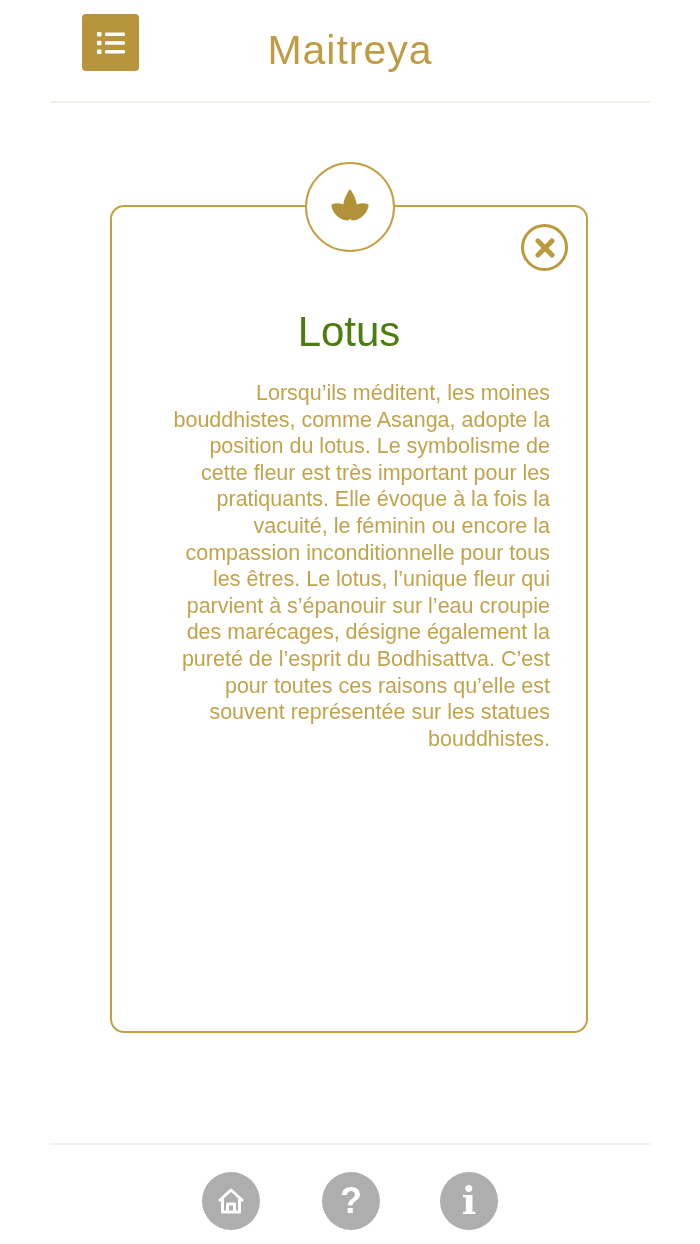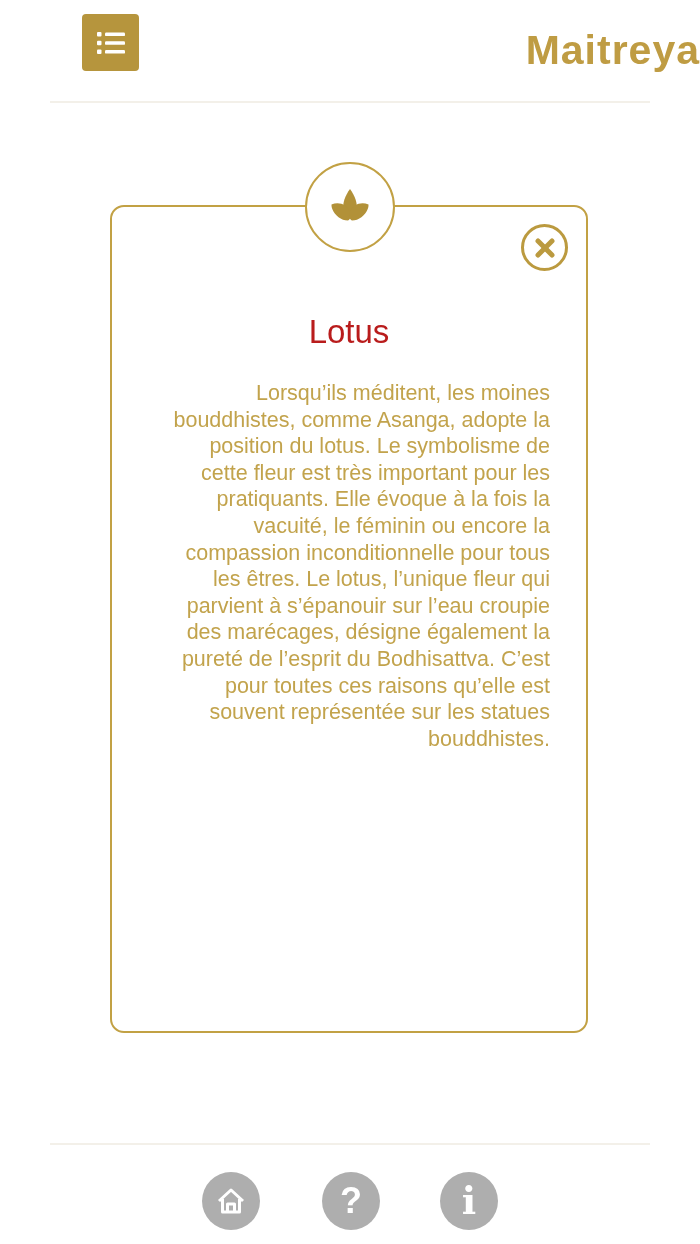--- a/index.html
+++ b/index.html
@@ -28,23 +28,23 @@
     display: flex;
     align-items: center;
     justify-content: center;
     cursor: pointer;
   }
   .app-title {
     position: absolute;
     left: 0;
     right: 0;
     top: 30px;
-    text-align: right;
+    text-align: center;
     font-size: 41px;
-    font-weight: 700;
+    font-weight: 400;
     letter-spacing: 1px;
     color: #bf9c43;
     line-height: 1;
   }
 
   
   .content-panel {
     position: absolute;
     left: 50px;
     top: 101px;
@@ -95,23 +95,23 @@
     display: flex;
     align-items: center;
     justify-content: center;
     z-index: 4;
     cursor: pointer;
   }
   .card-title {
     margin: 0;
     padding-top: 102px;
     text-align: center;
-    font-size: 33px;
+    font-size: 42px;
     font-weight: 400;
-    color: #b91c1c;
+    color: #4d7c0f;
     line-height: 46px;
   }
   .card-body {
     margin: 25px 0 0 46px;
     width: 392px;
     font-size: 21.5px;
     line-height: 26.6px;
     color: #c2a34c;
     text-align: right;
   }

